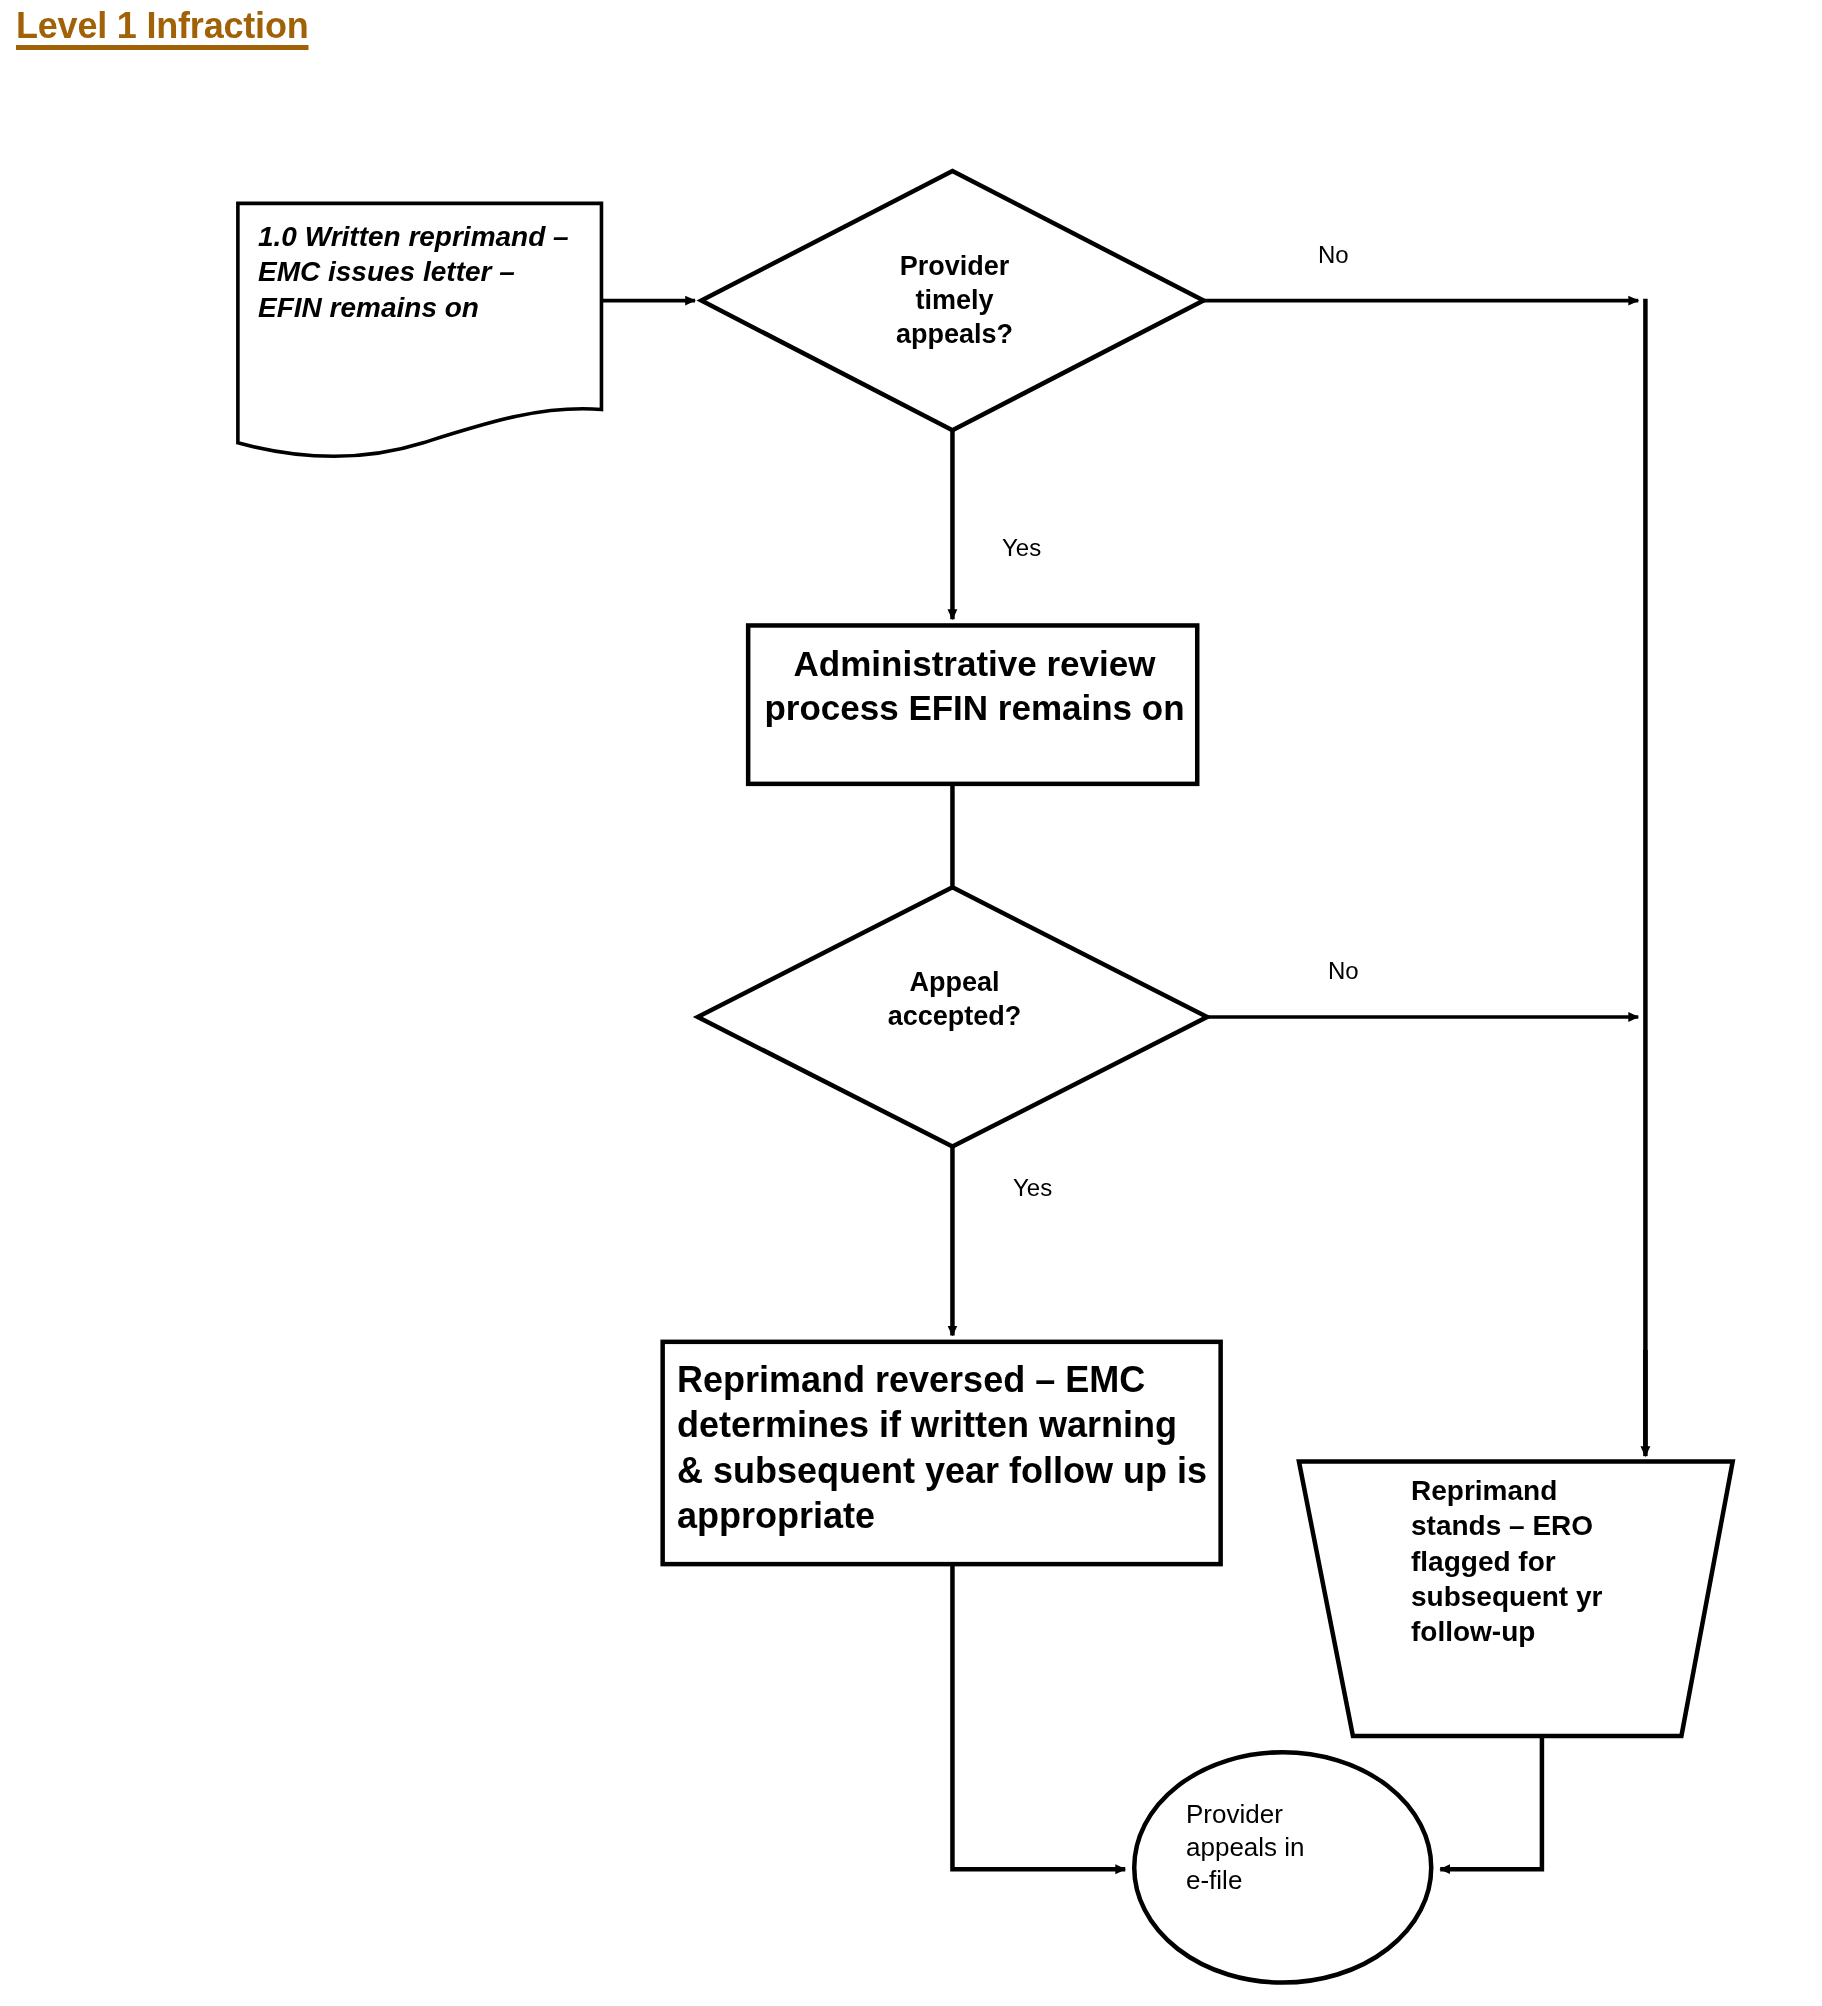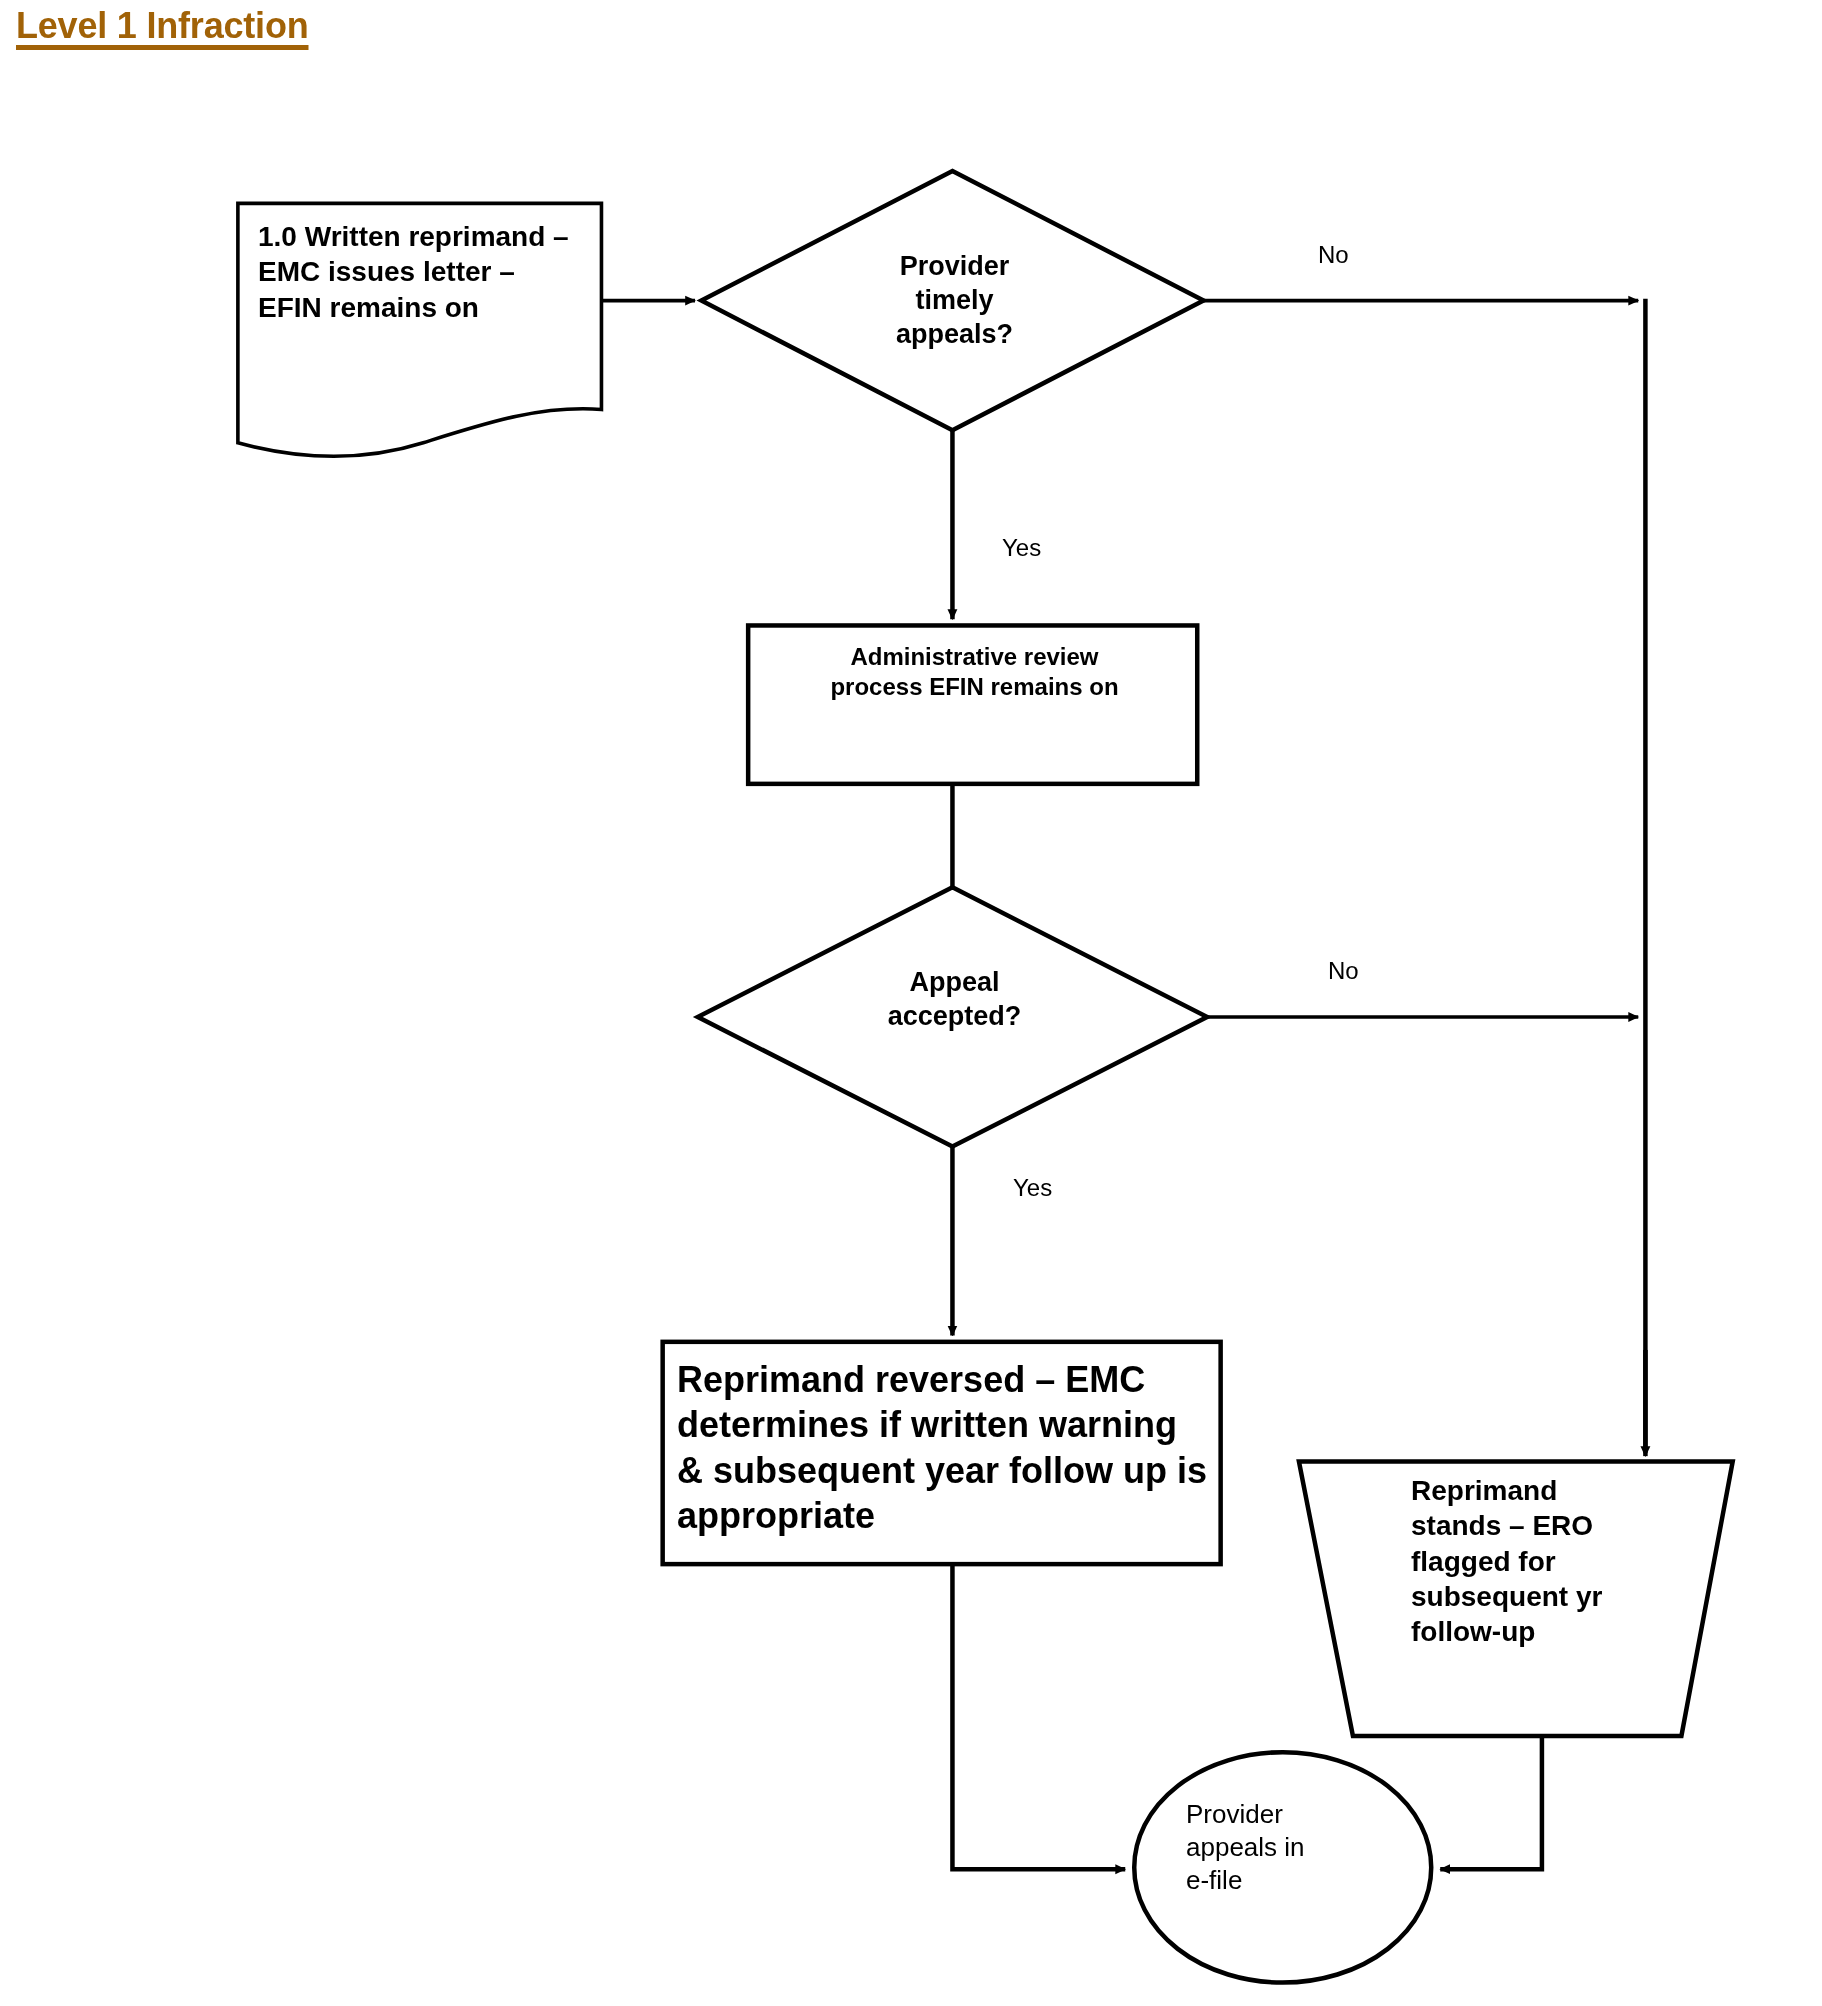--- a/index.html
+++ b/index.html
@@ -50,35 +50,36 @@
     white-space: nowrap;
     text-align: center;
   }
   
   #doc1-text {
     left: 258px;
     top: 219px;
     width: 324px;
     font-size: 28px;
     text-align: left;
+    font-style: italic;
   }
   
   #dia1-text {
     left: 815px;
     top: 249px;
     width: 279px;
     font-size: 27px;
     text-align: center;
   }
   
   #proc1-text {
     left: 763px;
     top: 642px;
     width: 423px;
-    font-size: 24px;
+    font-size: 35px;
     text-align: center;
   }
   
   #dia2-text {
     left: 815px;
     top: 965px;
     width: 279px;
     font-size: 27px;
     text-align: center;
   }

